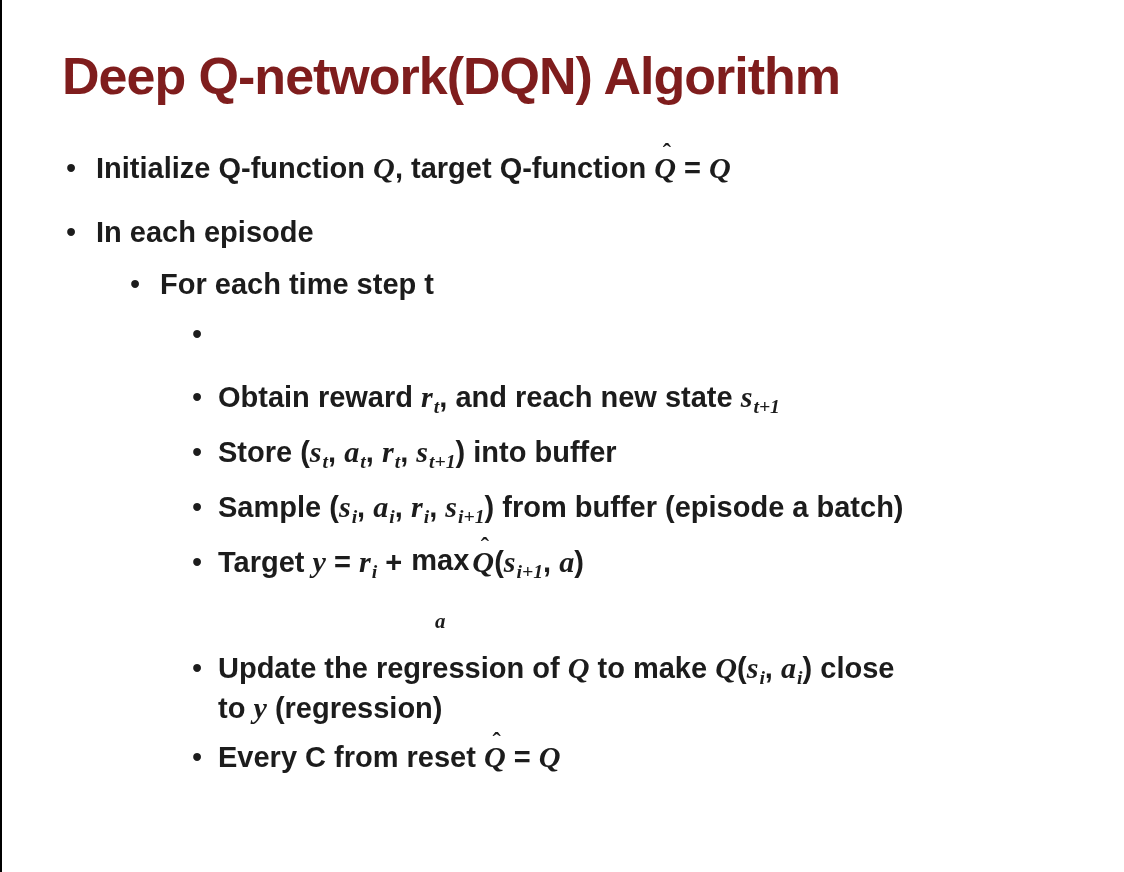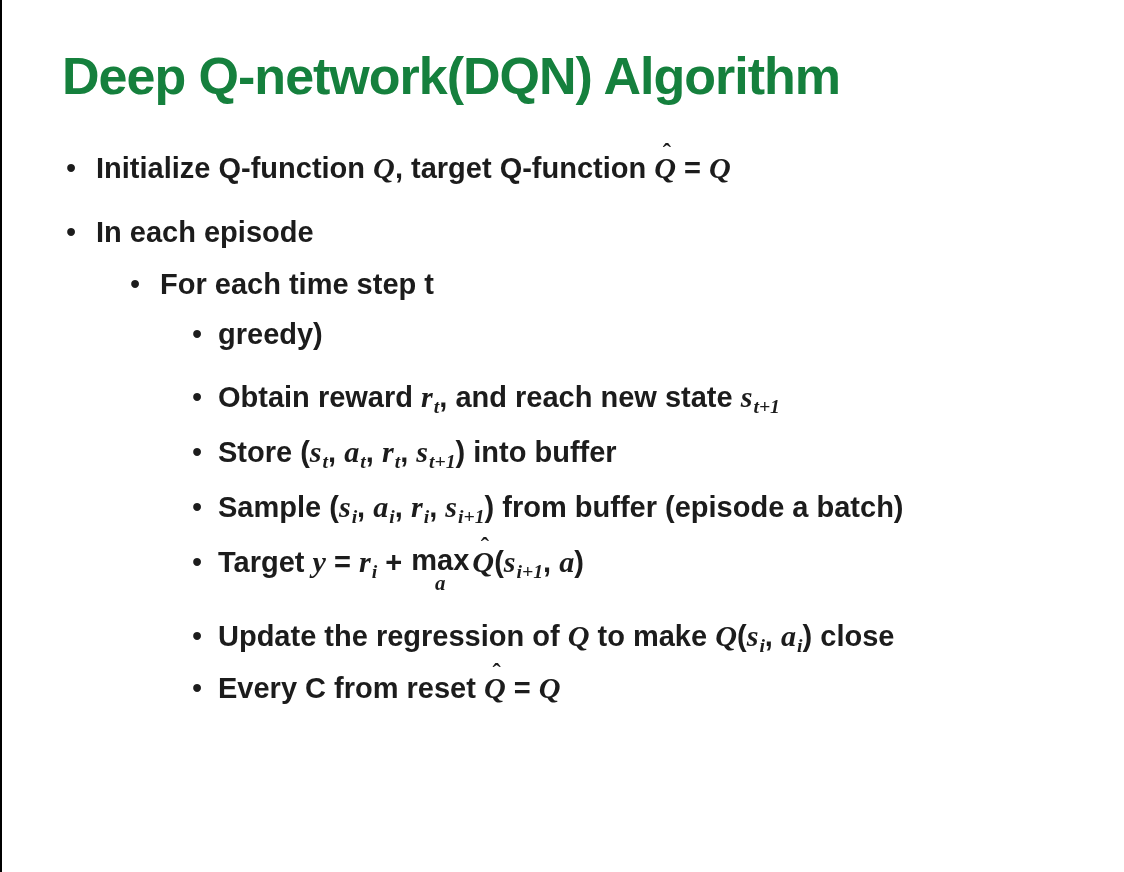--- a/index.html
+++ b/index.html
@@ -4,21 +4,21 @@
 <style>
   html,body{margin:0;padding:0;}
   body{
     width:1124px;height:872px;position:relative;overflow:hidden;
     background:#ffffff;color:#1c1c1c;
     font-family:"Liberation Sans",sans-serif;
   }
   .left-edge{position:absolute;left:0;top:0;bottom:0;width:2px;background:#000;}
   .title{
     position:absolute;left:62px;top:46px;
-    font-size:52px;font-weight:700;letter-spacing:-1px;color:#15803d;
+    font-size:52px;font-weight:700;letter-spacing:-1px;color:#7f1d1d;
     white-space:nowrap;
   }
   .content{
     position:absolute;left:62px;top:150px;right:20px;
     font-size:29px;line-height:37px;color:#1c1c1c;
   }
   .row{display:flex;align-items:flex-start;}
   .lvl1{margin-left:4px;}
   .lvl2{margin-left:68px;}
   .lvl3{margin-left:130px;}
@@ -32,21 +32,21 @@
     font-size:0.68em;position:relative;top:0.30em;margin-left:1px;
   }
   .hatwrap{position:relative;display:inline-block;}
   .hatmark{
     position:absolute;left:58%;top:-0.36em;transform:translateX(-50%);
     font-size:0.85em;font-family:"Liberation Serif",serif;font-style:normal;
     line-height:1;
   }
   .maxstack{
     display:inline-flex;flex-direction:column;align-items:center;
-    vertical-align:text-top;line-height:1;margin:0 3px 14px 1px;
+    vertical-align:text-top;line-height:1;margin:0 3px 8px 1px;gap:38px;
   }
   .maxstack .mx{line-height:29px;}
   .maxstack .mu{
     font-family:"Liberation Serif",serif;font-style:italic;
     font-size:0.72em;margin-top:-2px;
   }
   
   #b-episode{margin-top:27px;}
   #b-timestep{margin-top:15px;}
   #c-given{margin-top:13px;}
@@ -77,21 +77,20 @@
   </div>
 
   <div class="row lvl2" id="b-timestep">
     <span class="marker">•</span>
     <span class="txt">For each time step t</span>
   </div>
 
   <div class="row lvl3" id="c-given">
     <span class="marker">•</span>
     <span class="txt">
-      <div class="line">greedy)</div>
     </span>
   </div>
 
   <div class="row lvl3" id="c-obtain">
     <span class="marker">•</span>
     <span class="txt"><span>Obtain reward </span><span class="mv">r</span><span class="ms">t</span><span>, and reach new state </span><span class="mv">s</span><span class="ms">t+1</span></span>
   </div>
 
   <div class="row lvl3" id="c-store">
     <span class="marker">•</span>
@@ -108,20 +107,21 @@
     <span class="txt"><span>Target </span><span class="mv">y</span><span> = </span><span class="mv">r</span><span class="ms">i</span><span> + </span><span class="maxstack">
           <span class="mx">max</span>
           <span class="mu">a</span>
         </span><span class="hatwrap"><span class="mv">Q</span><span class="hatmark">ˆ</span></span><span>(</span><span class="mv">s</span><span class="ms">i+1</span><span>, </span><span class="mv">a</span><span>)</span></span>
   </div>
 
   <div class="row lvl3" id="c-update">
     <span class="marker">•</span>
     <span class="txt">
       <span class="line"><span>Update the regression of </span><span class="mv">Q</span><span> to make </span><span class="mv">Q</span><span>(</span><span class="mv">s</span><span class="ms">i</span><span>, </span><span class="mv">a</span><span class="ms">i</span><span>) close</span></span>
+      <div class="line"><span>to </span><span class="mv">y</span><span> (regression)</span></div>
     </span>
   </div>
 
   <div class="row lvl3" id="c-reset">
     <span class="marker">•</span>
     <span class="txt"><span>Every C from reset </span><span class="hatwrap"><span class="mv">Q</span><span class="hatmark">ˆ</span></span><span> = </span><span class="mv">Q</span></span>
   </div>
 
 </div>
 

